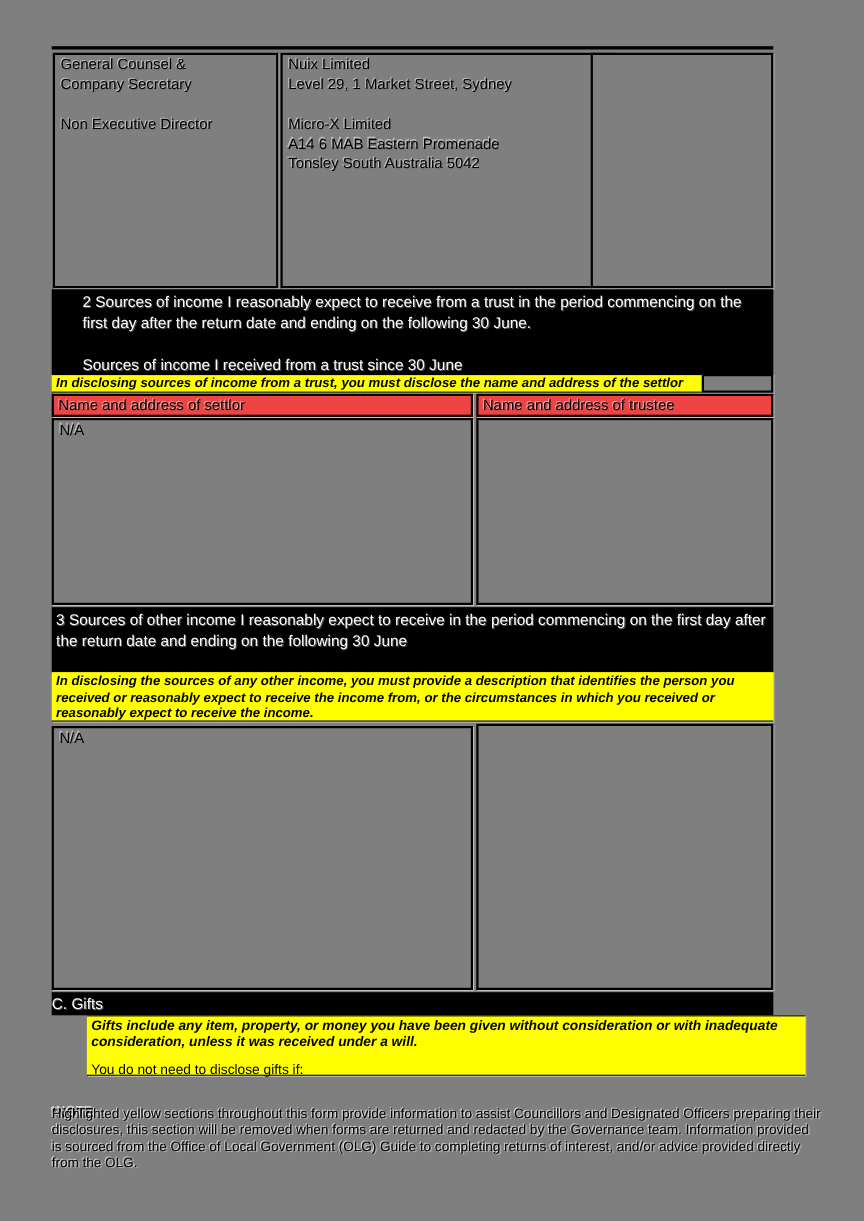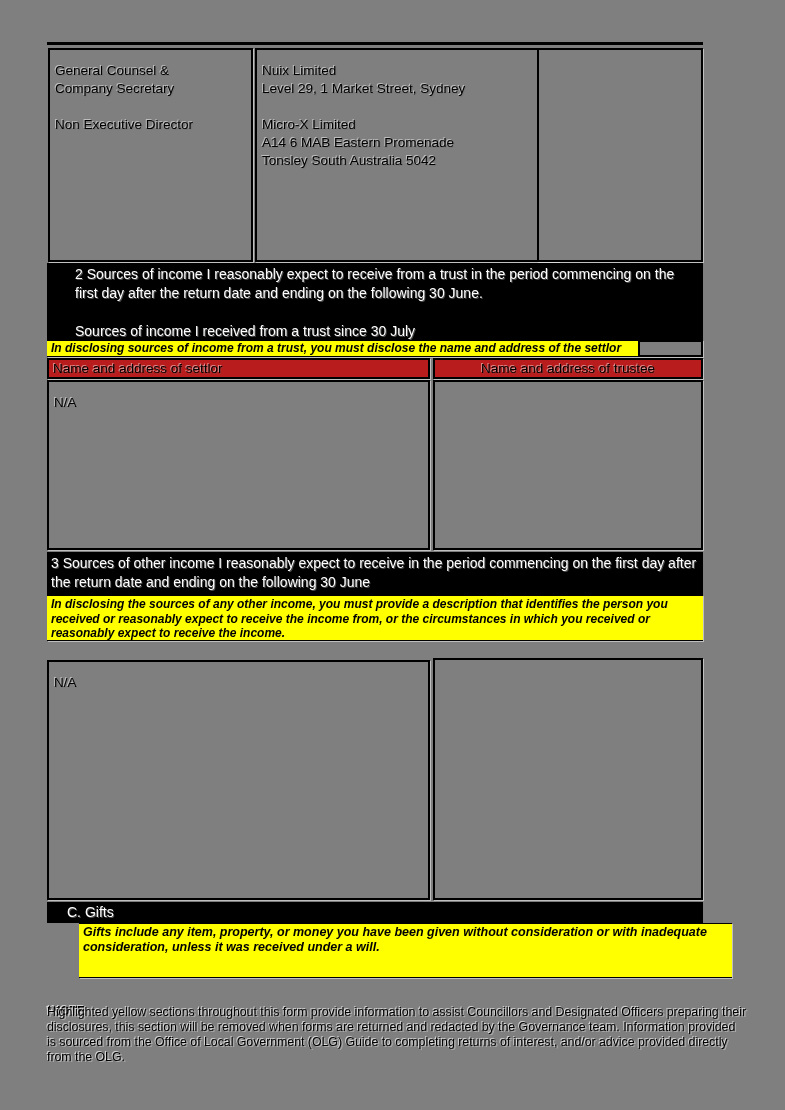--- a/index.html
+++ b/index.html
@@ -5,38 +5,38 @@
   html,body{margin:0;padding:0;background:#7f7f7f;}
   #page{
     position:relative;width:785px;height:1110px;background:#7f7f7f;
     font-family:"Liberation Sans",sans-serif;color:#000;overflow:hidden;
   }
   .abs{position:absolute;box-sizing:border-box;}
   
   .cell{
     background:#7f7f7f;border:2px solid #000;
     box-shadow:1px 1px 0 rgba(235,235,235,.6);
-    font-size:13.5px;line-height:18px;padding:12px 5px;
+    font-size:13.5px;line-height:18px;padding:0 5px;
   }
   .pre{white-space:pre-line;}
   
   .ghost{text-shadow:-1px -1px 0 rgba(255,255,255,.5), 1px 1px 0 rgba(100,100,100,.25);}
   .ghost-strong{text-shadow:-1px -1px 0 rgba(255,255,255,.65), 1.5px 1px 0 rgba(255,255,255,.35);}
   .ghost-light{text-shadow:1px 1px 0 rgba(125,125,125,.6);}
   .bar{
     background:#000;color:#fff;font-size:14px;line-height:19px;
     padding:2px 4px;
   }
   .hl{
     background:#ffff00;color:#000;border-top:1px solid #000;border-bottom:1px solid #000;
     box-shadow:1px 1px 0 rgba(255,255,255,.5);
     font-size:12px;line-height:15px;font-style:italic;font-weight:bold;padding:0 4px;
   }
   .hdr{
-    background:#b91c1c;border:2px solid #000;font-size:13.5px;line-height:16px;
+    background:#ef4444;border:2px solid #000;font-size:13.5px;line-height:16px;
     padding:1px 4px;box-shadow:1px 1px 0 rgba(235,235,235,.6);
   }
   .rule{background:#000;}
   .note-label{font-size:12px;font-weight:bold;}
   .note-body{font-size:12.3px;line-height:15px;}
 </style>
 </head>
 <body>
 
 <div id="page">
@@ -53,44 +53,45 @@
 
 Micro-X Limited
 A14 6 MAB Eastern Promenade
 Tonsley South Australia 5042</div>
     <div class="abs cell pre ghost" style="left:490px;top:0;width:166px;height:214px;"></div>
   </div>
 
   <div class="abs bar" style="left:47px;top:263px;width:656px;height:77px;padding-left:28px;">
     <div class="ghost-light">2 Sources of income I reasonably expect to receive from a trust in the period commencing on the first day after the return date and ending on the following 30 June.</div>
     <div style="height:19px;"></div>
-    <div class="ghost-light">Sources of income I received from a trust since 30 July</div>
+    <div class="ghost-light">Sources of income I received from a trust since 30 June</div>
   </div>
 
   <div class="abs hl" style="left:47px;top:340px;width:591px;height:17px;">In disclosing sources of income from a trust, you must disclose the name and address of the settlor and trustee.</div>
   <div class="abs cell" style="left:638px;top:340px;width:65px;height:17px;padding:0;"></div>
 
   <div class="abs hdr ghost" style="left:47px;top:358px;width:383px;height:21px;">Name and address of settlor</div>
-  <div class="abs hdr ghost" style="left:433px;top:358px;width:270px;height:21px;text-align:center;">Name and address of trustee</div>
+  <div class="abs hdr ghost" style="left:433px;top:358px;width:270px;height:21px;">Name and address of trustee</div>
 
   <div class="abs cell ghost" style="left:47px;top:380px;width:383px;height:170px;">N/A</div>
   <div class="abs cell" style="left:433px;top:380px;width:270px;height:170px;"></div>
 
   <div class="abs bar" style="left:47px;top:552px;width:656px;height:61px;">
     <div class="ghost-light">3 Sources of other income I reasonably expect to receive in the period commencing on the first day after the return date and ending on the following 30 June</div>
   </div>
 
-  <div class="abs hl" style="left:47px;top:595px;width:656px;height:46px;line-height:14.5px;padding-top:1px;">In disclosing the sources of any other income, you must provide a description that identifies the person you received or reasonably expect to receive the income from, or the circumstances in which you received or reasonably expect to receive the income.</div>
+  <div class="abs hl" style="left:47px;top:610px;width:656px;height:46px;line-height:14.5px;padding-top:1px;">In disclosing the sources of any other income, you must provide a description that identifies the person you received or reasonably expect to receive the income from, or the circumstances in which you received or reasonably expect to receive the income.</div>
 
   <div class="abs cell ghost" style="left:47px;top:660px;width:383px;height:240px;">N/A</div>
   <div class="abs cell" style="left:433px;top:658px;width:270px;height:242px;"></div>
 
-  <div class="abs bar ghost-light" style="left:47px;top:902px;width:656px;height:21px;padding:1px 20px;">C. Gifts</div>
+  <div class="abs bar ghost-light" style="left:47px;top:902px;width:656px;height:21px;padding:1px 0;">C. Gifts</div>
 
   <div class="abs hl" style="left:47px;top:923px;width:653px;height:55px;font-size:12.5px;line-height:15px;padding-top:1px;margin-left:32px;">
     <div>Gifts include any item, property, or money you have been given without consideration or with inadequate consideration, unless it was received under a will.</div>
     <div style="height:10px;"></div>
+    <div style="font-style:normal;font-weight:normal;">You do not need to disclose gifts if:</div>
   </div>
 
   <div class="abs note-label ghost-strong" style="left:47px;top:1004px;width:200px;">*NOTE</div>
   <div class="abs note-body ghost-strong" style="left:47px;top:1005px;width:700px;">Highlighted yellow sections throughout this form provide information to assist Councillors and Designated Officers preparing their disclosures, this section will be removed when forms are returned and redacted by the Governance team. Information provided is sourced from the Office of Local Government (OLG) Guide to completing returns of interest, and/or advice provided directly from the OLG.</div>
 
 </div>
 
 </body></html>

